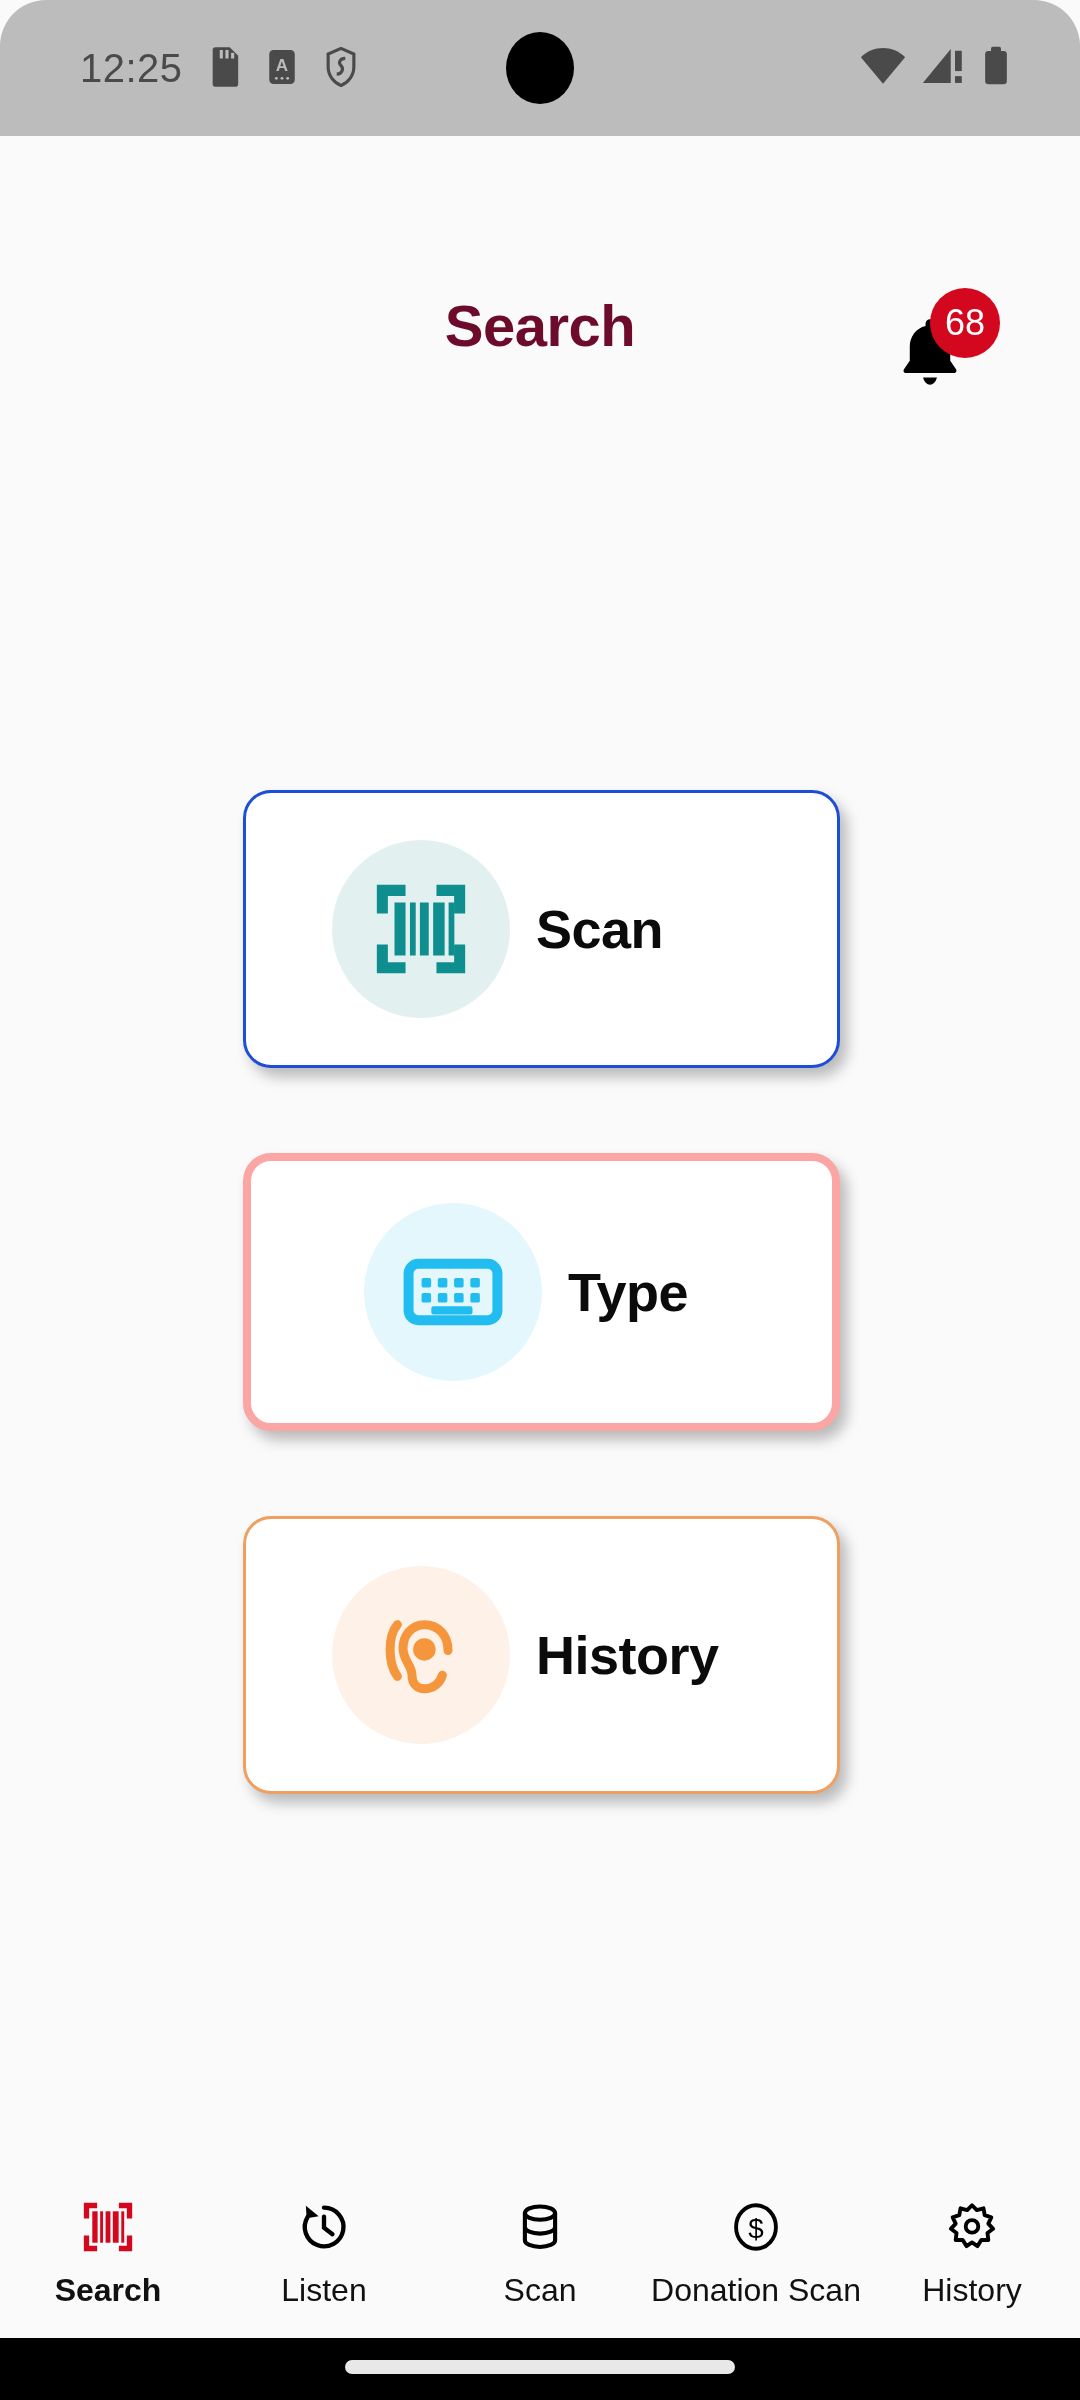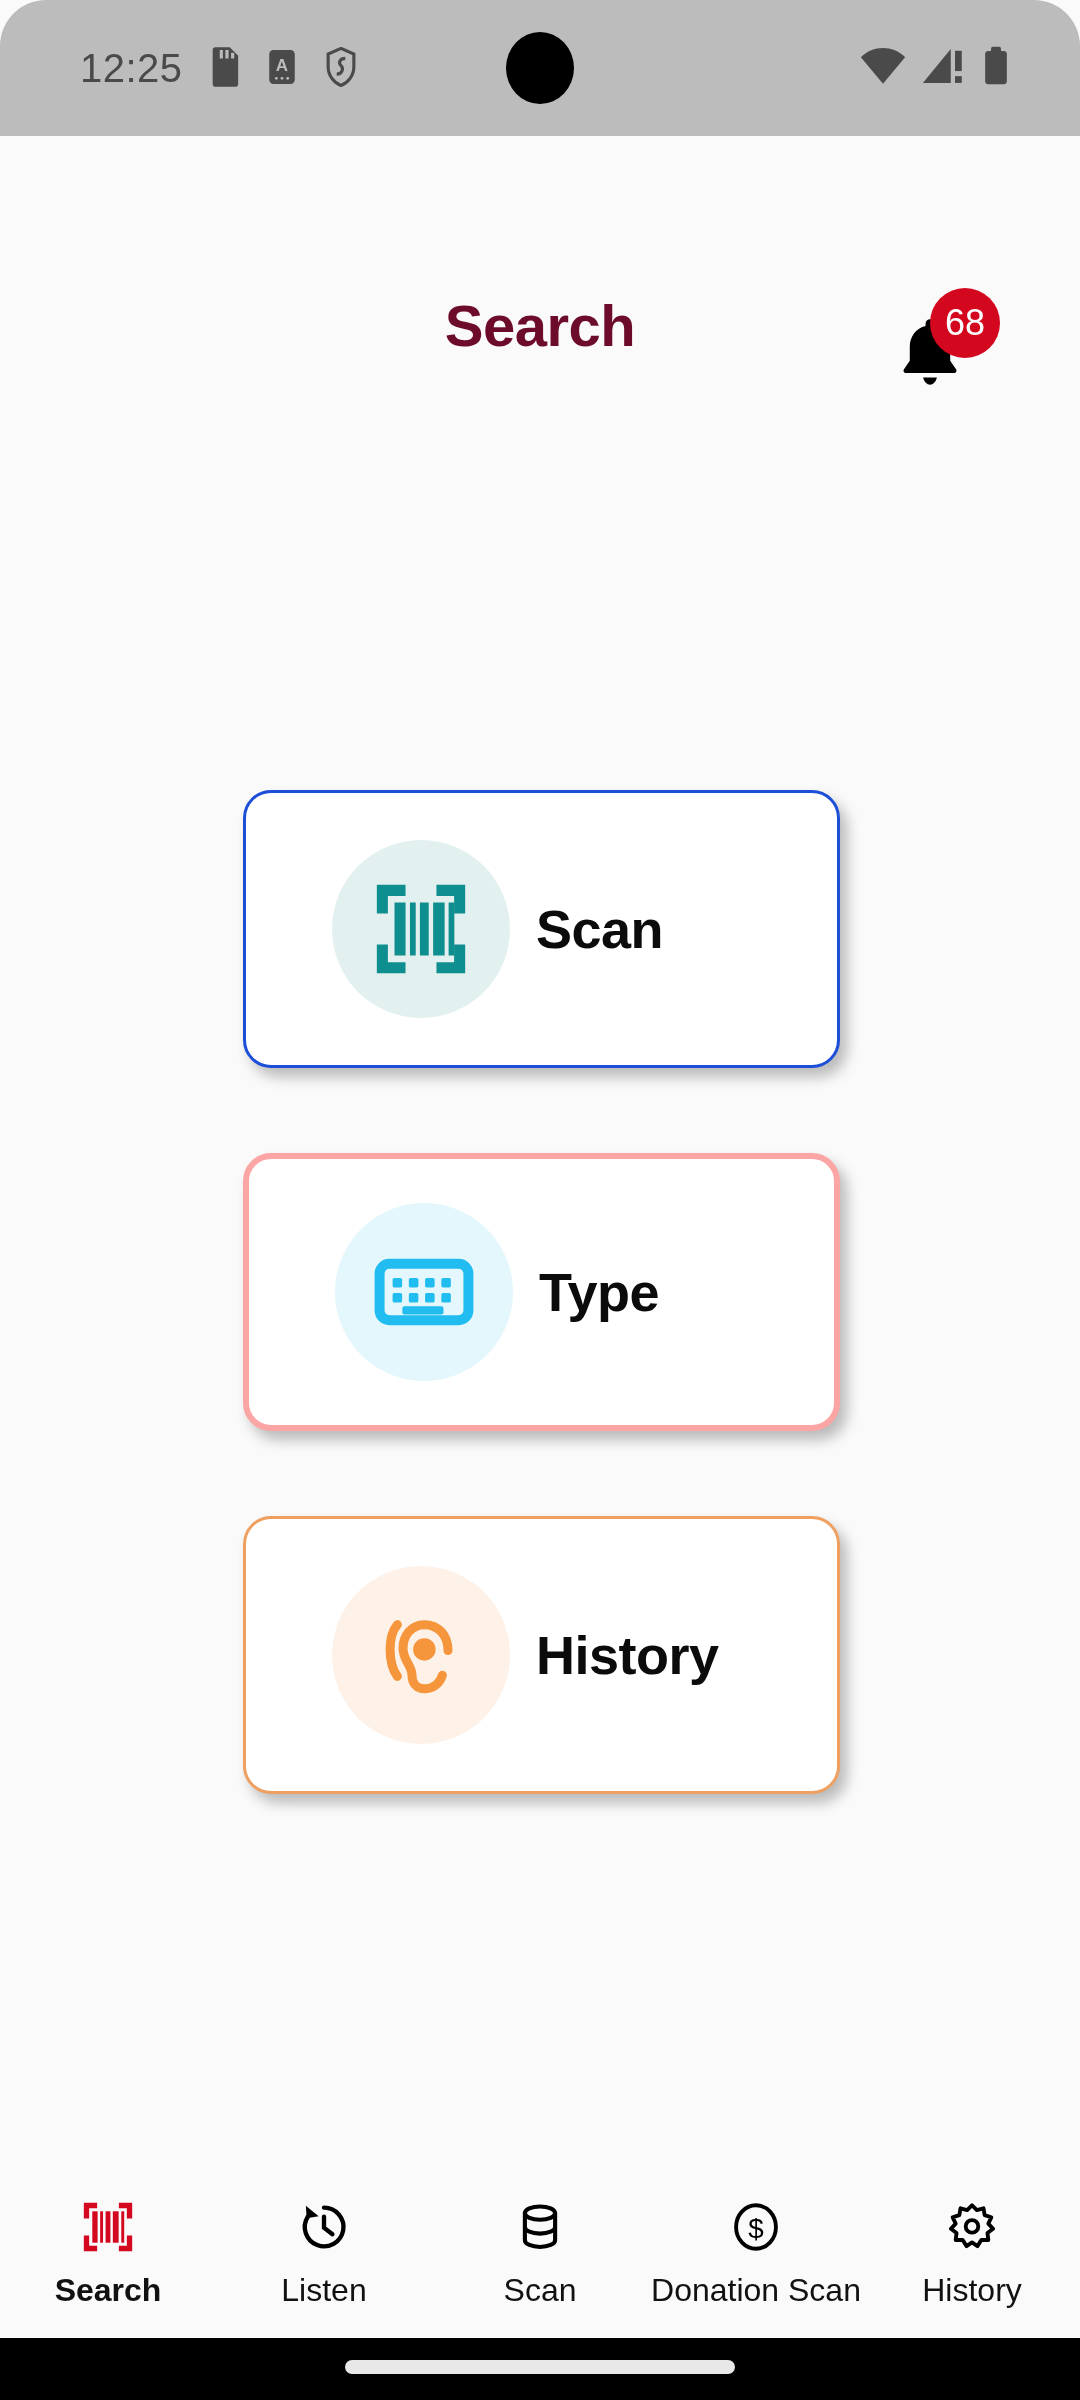--- a/index.html
+++ b/index.html
@@ -42,21 +42,21 @@
 
   
   .cards{ position:absolute; left:243px; top:790px; width:600px; }
   .card{
     position:relative; width:597px; height:278px;
     background:#FFFFFF; border-radius:28px;
     display:flex; align-items:center;
     margin-bottom:85px;
   }
   .card.scan   { border:3px solid #1d4ed8; box-shadow:7px 9px 14px rgba(0,0,0,0.26); }
-  .card.type   { border:6px solid #fca5a5; box-shadow:7px 9px 14px rgba(0,0,0,0.26); }
+  .card.type   { border:8px solid #fca5a5; box-shadow:7px 9px 14px rgba(0,0,0,0.26);padding-left:27px; }
   .card.listen { border:3px solid #EFA061; box-shadow:7px 9px 14px rgba(0,0,0,0.26); }
 
   .ic-circle{
     width:178px; height:178px; border-radius:50%;
     margin-left:86px; flex:none;
     display:flex; align-items:center; justify-content:center;
   }
   .ic-circle.teal  { background:#E2F1EF; }
   .ic-circle.blue  { background:#E3F7FD; }
   .ic-circle.peach { background:#FDF1E8; }

